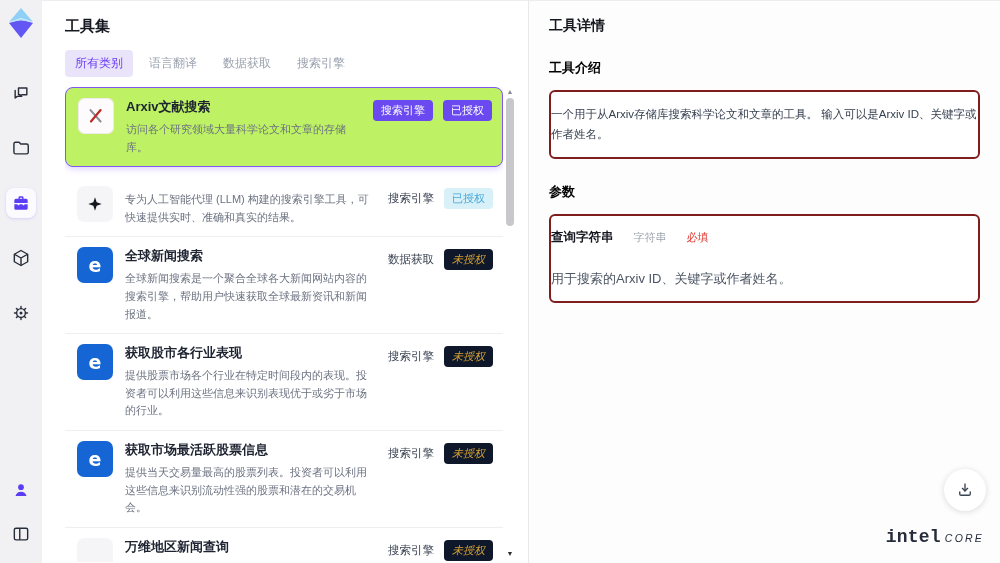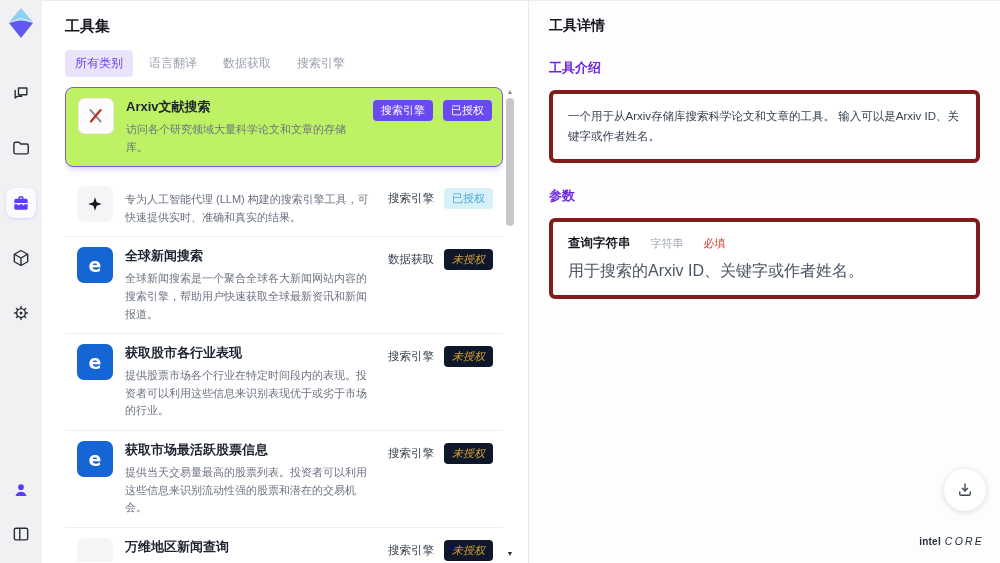--- a/index.html
+++ b/index.html
@@ -43,34 +43,34 @@
 
   
   .scrollbar { position:absolute; right:13px; top:86px; bottom:4px; width:10px; }
   .sb-arrow { width:10px; height:10px; font-size:7px; color:#8a8a90; text-align:center; line-height:10px; cursor:pointer; }
   .sb-arrow.down { position:absolute; bottom:0; color:#2c2c30; }
   .sb-thumb { position:absolute; top:11px; left:1px; width:8px; height:128px; background:#c7c7cc; border-radius:4px; cursor:pointer; }
 
   
   .detail { width:472px; flex-shrink:0; border-left:1px solid #e8e8eb; border-top:1px solid #ededf0; background:#fdfdfe; padding:16px 20px 0; position:relative; }
   .detail-title { font-size:14px; font-weight:bold; color:#15181f; }
-  .section-h { font-size:13px; font-weight:bold; color:#6d28d9; margin-top:24px; }
-  .box { background:#fff; border:4px solid #7f1d1d; border-radius:6px; padding:13px 15px; margin-top:13px; }
+  .section-h { font-size:13px; font-weight:bold; color:#000000; margin-top:24px; }
+  .box { background:#fff; border:2px solid #7f1d1d; border-radius:6px; padding:13px 0; margin-top:13px; }
   .intro-text { font-size:11.5px; color:#374151; line-height:1.7; }
   .param-line { display:flex; align-items:baseline; gap:20px; }
   .param-name { font-size:12.5px; font-weight:bold; color:#15181f; }
   .param-type { font-size:11px; color:#9ca3af;font-family:Liberation Mono, monospace; }
   .param-req { font-size:11px; color:#e03a34; }
-  .param-desc { margin-top:9px; font-size:16px; color:#4b5563; }
+  .param-desc { margin-top:24px; font-size:13px; color:#4b5563; }
 
   
   .fab { position:absolute; right:14px; bottom:52px; width:42px; height:42px; border-radius:50%; background:#fff; box-shadow:0 1px 6px rgba(0,0,0,.14); display:flex; align-items:center; justify-content:center; color:#3a4352; cursor:pointer; }
   .fab svg { width:18px; height:18px; }
   .brand { position:absolute; right:16px; bottom:16px; display:flex; align-items:baseline; gap:4px; color:#252c3a; }
-  .brand-intel { font-size:10px; font-weight:bold; letter-spacing:.2px; }
+  .brand-intel { font-size:18px; font-weight:bold; letter-spacing:.2px;font-family:Liberation Mono, monospace; }
   .brand-core { font-size:10.5px; letter-spacing:2.2px;font-style:italic; }
 </style>
 </head>
 <body>
 
 <div class="app">
 
   <div class="rail">
     <div class="rail-logo">
       <svg viewBox="0 0 28 32" width="28" height="32">

